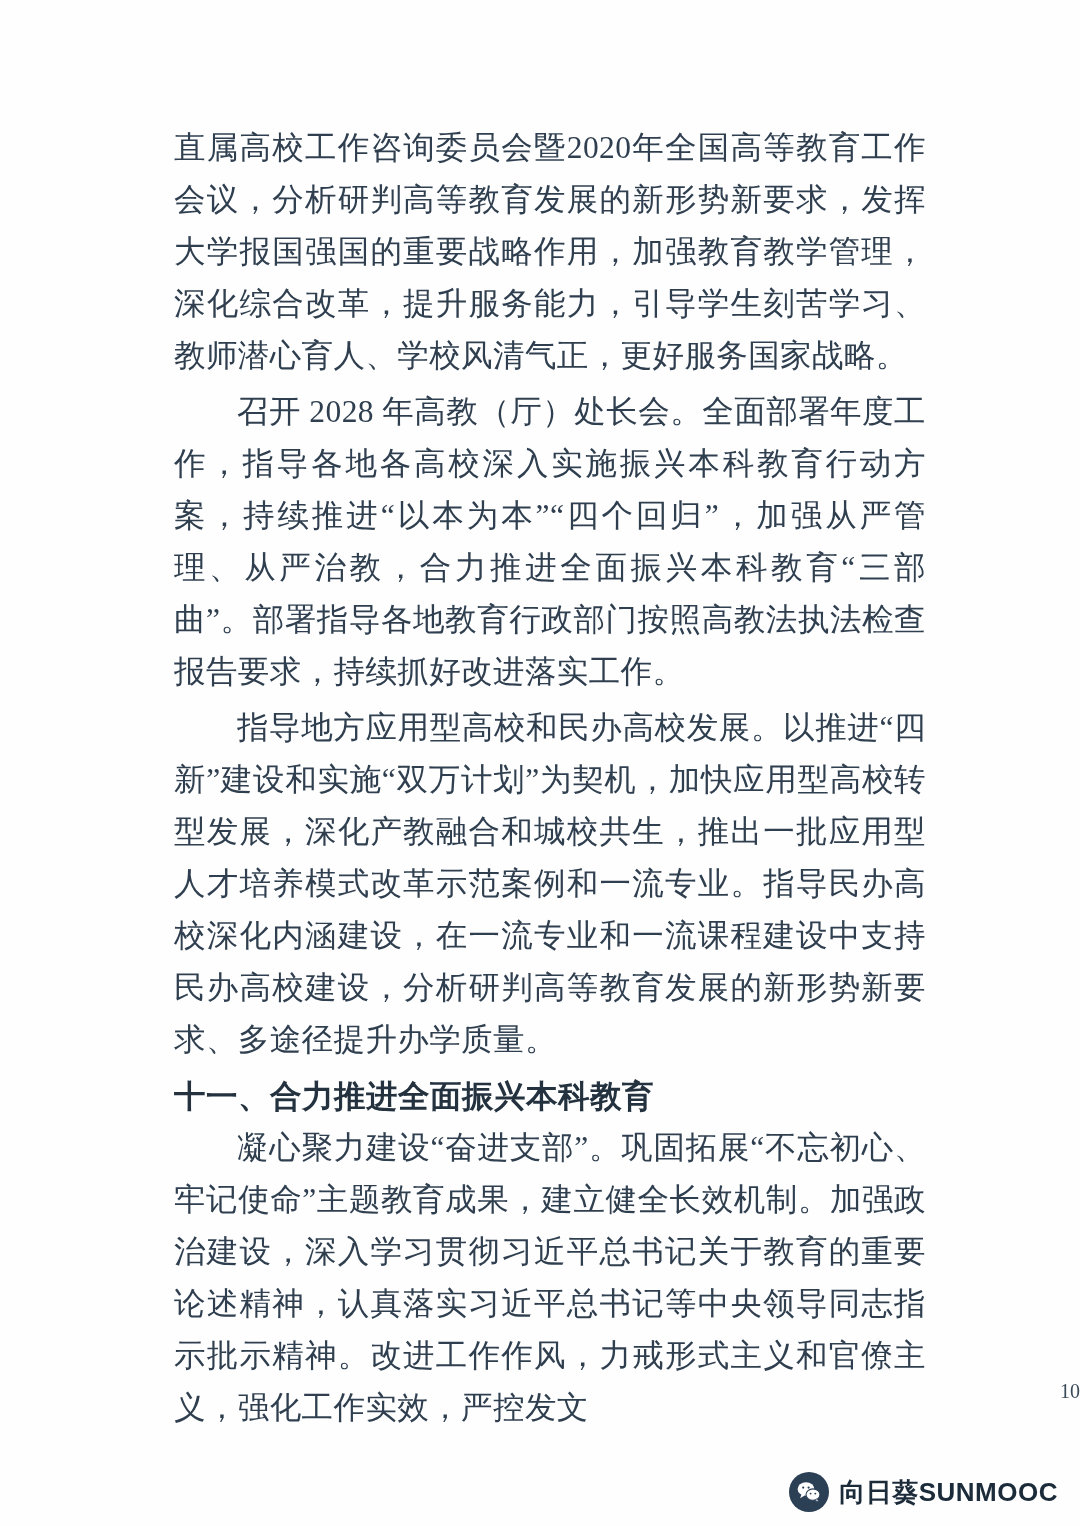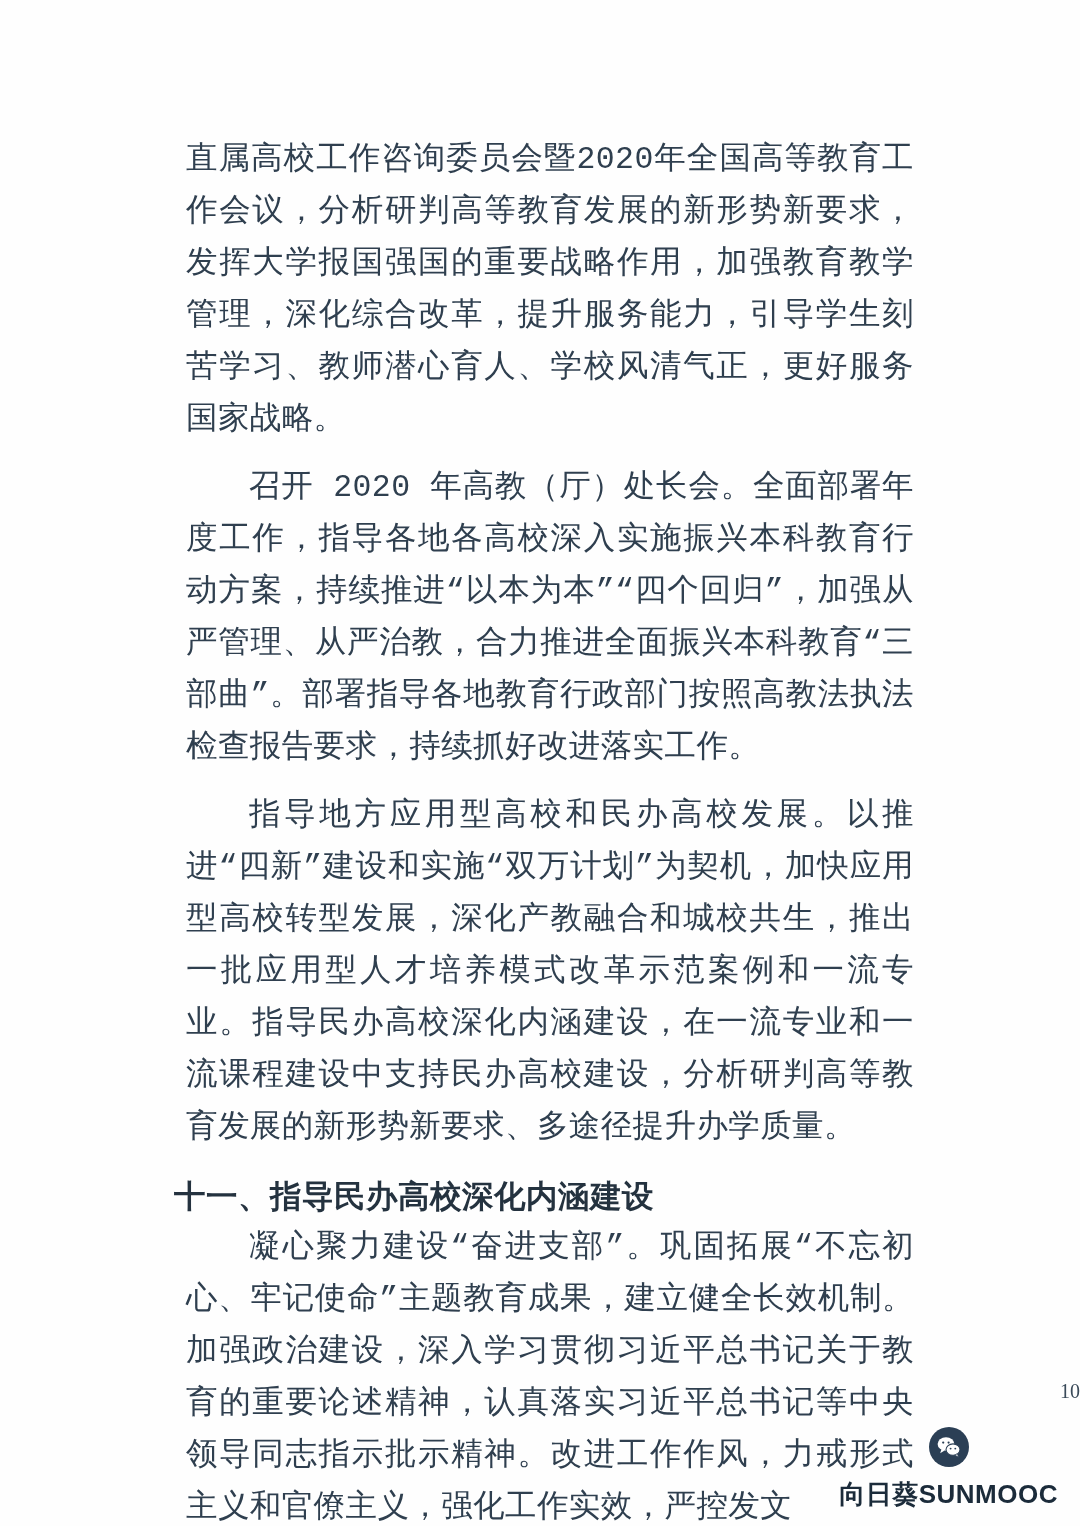--- a/index.html
+++ b/index.html
@@ -20,30 +20,29 @@
     inset: 0;
     background: #fefefe;
   }
   .content {
     position: absolute;
     left: 170px;
     top: 118px;
     width: 760px;
   }
   p.para {
-    margin: 16px;
+    margin: 4px;
     font-size: 31.5px;
     line-height: 52px;
     letter-spacing: 0.4px;
     color: #2f3f4f;
     text-align: justify;
     text-justify: inter-ideograph;
     text-indent: 0;
     font-weight: 400;
-    font-family: Liberation Mono, monospace;
   }
   p.indent {
     text-indent: 63px;
   }
   h2.section-heading {
     margin: 0;
     font-size: 31.5px;
     line-height: 52px;
     font-weight: bold;
     color: #24323f;
@@ -65,21 +64,20 @@
     color: #3a4a59;
     font-family: "Liberation Serif", serif;
   }
   .footer-badge {
     position: absolute;
     right: 22px;
     bottom: 14px;
     display: flex;
     align-items: center;
     gap: 10px;
-    flex-direction: column;
   }
   .wechat-logo {
     width: 40px;
     height: 40px;
     border-radius: 50%;
     background: #2b3f55;
     display: flex;
     align-items: center;
     justify-content: center;
   }
@@ -92,23 +90,23 @@
     letter-spacing: 0.5px;
   }
 </style>
 </head>
 <body>
 
 <div class="page">
 
   <div class="content">
     <p class="para">直属高校工作咨询委员会暨2020年全国高等教育工作会议，分析研判高等教育发展的新形势新要求，发挥大学报国强国的重要战略作用，加强教育教学管理，深化综合改革，提升服务能力，引导学生刻苦学习、教师潜心育人、学校风清气正，更好服务国家战略。</p>
-    <p class="para indent">召开 2020 年高教（厅）处长会。全面部署年度工作，指导各地各高校深入实施振兴本科教育行动方案，持续推进“以本为本”“四个回归”，加强从严管理、从严治教，合力推进全面振兴本科教育“三部曲”。部署指导各地教育行政部门按照高教法执法检查报告要求，持续抓好改进落实工作。</p>
+    <p class="para indent">召开 2028 年高教（厅）处长会。全面部署年度工作，指导各地各高校深入实施振兴本科教育行动方案，持续推进“以本为本”“四个回归”，加强从严管理、从严治教，合力推进全面振兴本科教育“三部曲”。部署指导各地教育行政部门按照高教法执法检查报告要求，持续抓好改进落实工作。</p>
     <p class="para indent">指导地方应用型高校和民办高校发展。以推进“四新”建设和实施“双万计划”为契机，加快应用型高校转型发展，深化产教融合和城校共生，推出一批应用型人才培养模式改革示范案例和一流专业。指导民办高校深化内涵建设，在一流专业和一流课程建设中支持民办高校建设，分析研判高等教育发展的新形势新要求、多途径提升办学质量。</p>
-    <h2 class="section-heading">十一、指导民办高校深化内涵建设</h2>
+    <h2 class="section-heading">十一、合力推进全面振兴本科教育</h2>
     <p class="para indent">凝心聚力建设“奋进支部”。巩固拓展“不忘初心、牢记使命”主题教育成果，建立健全长效机制。加强政治建设，深入学习贯彻习近平总书记关于教育的重要论述精神，认真落实习近平总书记等中央领导同志指示批示精神。改进工作作风，力戒形式主义和官僚主义，强化工作实效，严控发文</p>
   </div>
 
   <div class="page-number">10</div>
 
   <div class="footer-badge">
     <span class="wechat-logo">
       <svg width="26" height="26" viewBox="0 0 26 26" aria-hidden="true">
         <ellipse cx="10" cy="10" rx="8.4" ry="6.8" fill="#ffffff"></ellipse>
         <polygon points="5.5,15 4.2,19.2 8.6,16.6" fill="#ffffff"></polygon>

